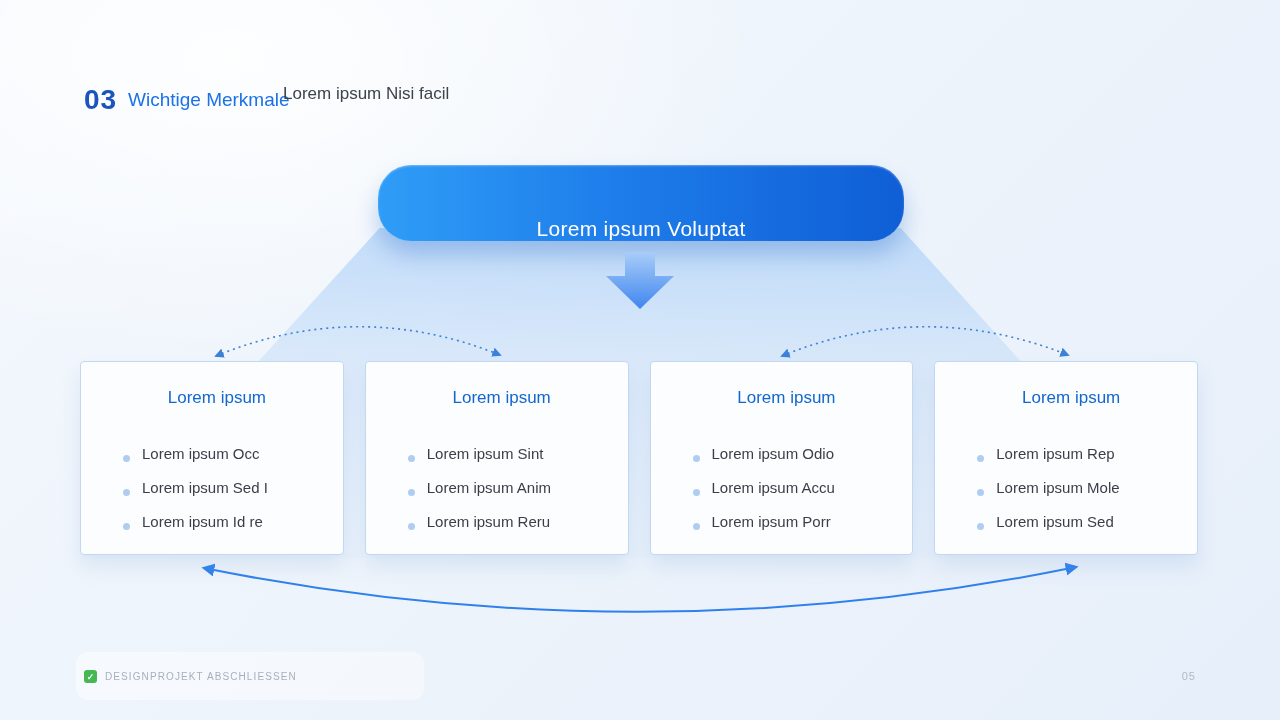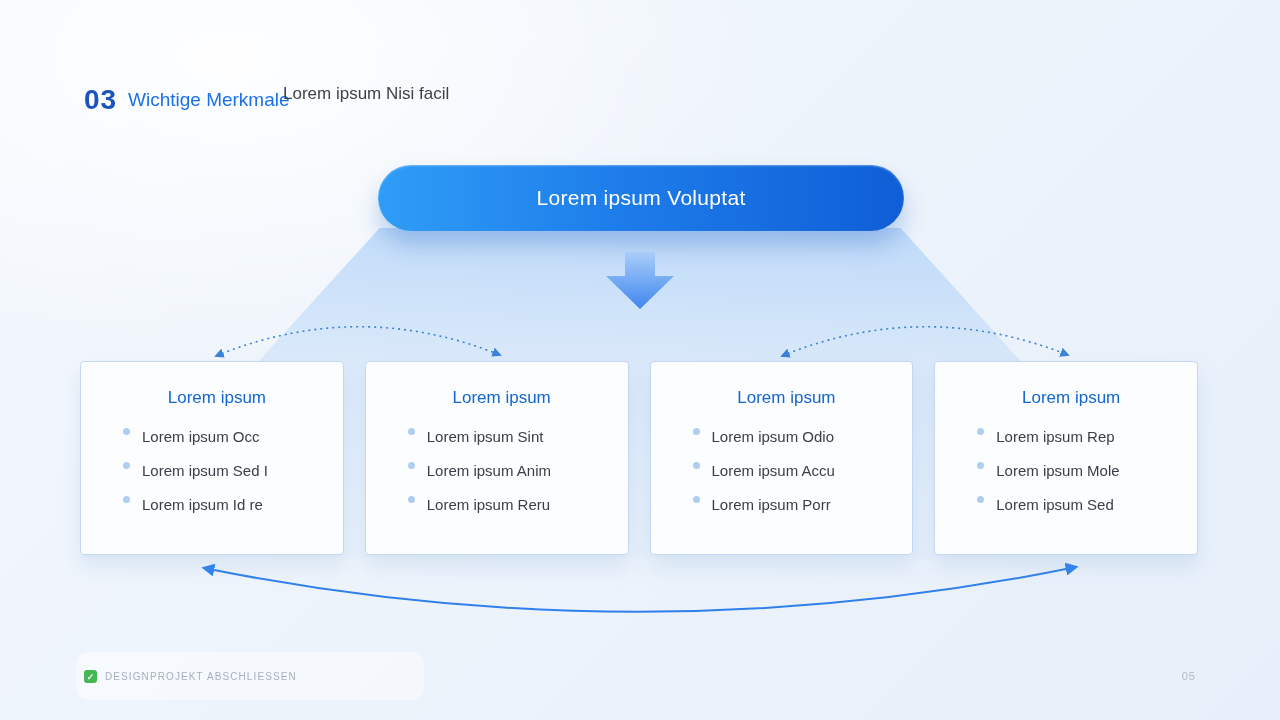--- a/index.html
+++ b/index.html
@@ -40,25 +40,25 @@
   
   .fan {
     position: absolute; left: 80px; top: 228px; width: 1118px; height: 330px;
     clip-path: polygon(26.8% 0%, 73.4% 0%, 100% 100%, 0% 100%);
     background: linear-gradient(180deg, rgba(152,197,246,0.55) 0%, rgba(186,214,247,0.32) 45%, rgba(214,231,250,0.16) 100%);
     pointer-events: none;
   }
 
   
   .banner {
-    position: absolute; left: 378px; top: 165px; width: 526px; height: 66px;
+    position: absolute; left: 378px; top: 165px; width: 526px; height: 76px;
     border-radius: 33px;
     background: linear-gradient(90deg, #2f9df7 0%, #1e7dea 45%, #0f5ed6 100%);
     box-shadow: 0 14px 22px rgba(28, 96, 198, 0.28), inset 0 1px 2px rgba(255,255,255,0.35);
-    display: flex; align-items: center; justify-content: center;
+    display: flex; align-items: flex-end; justify-content: center;
   }
   .banner-label {
     color: #ffffff; font-size: 21px; font-weight: 500; letter-spacing: 0.3px;
   }
 
   
   .down-arrow { position: absolute; left: 604px; top: 252px; width: 72px; height: 60px; pointer-events: none; }
 
   
   .arcs { position: absolute; left: 0; top: 0; width: 1280px; height: 720px; pointer-events: none; }
@@ -78,21 +78,21 @@
   }
   .card-title {
     text-align: center;
     color: #1467cf;
     font-size: 17px;
     font-weight: 500;
     margin-left: 10px;
   }
   .card-items { margin-top: 20px; }
   .card-item {
-    display: flex; align-items: flex-start;
+    display: flex; align-items: flex-end;
     padding-left: 42px;
     height: 34px;
   }
   .bullet-dot {
     width: 7px; height: 7px; border-radius: 50%;
     background: #aecdf1;
     margin-right: 12px;
     flex: 0 0 auto;
   }
   .card-item-text {

